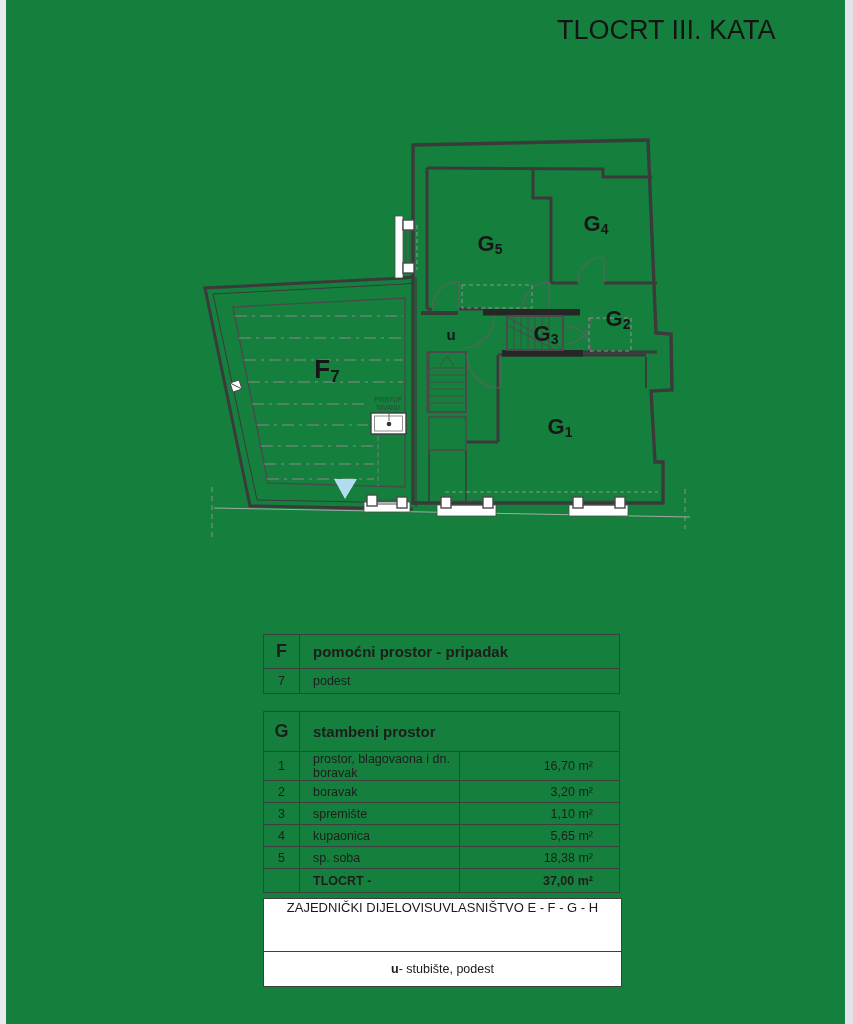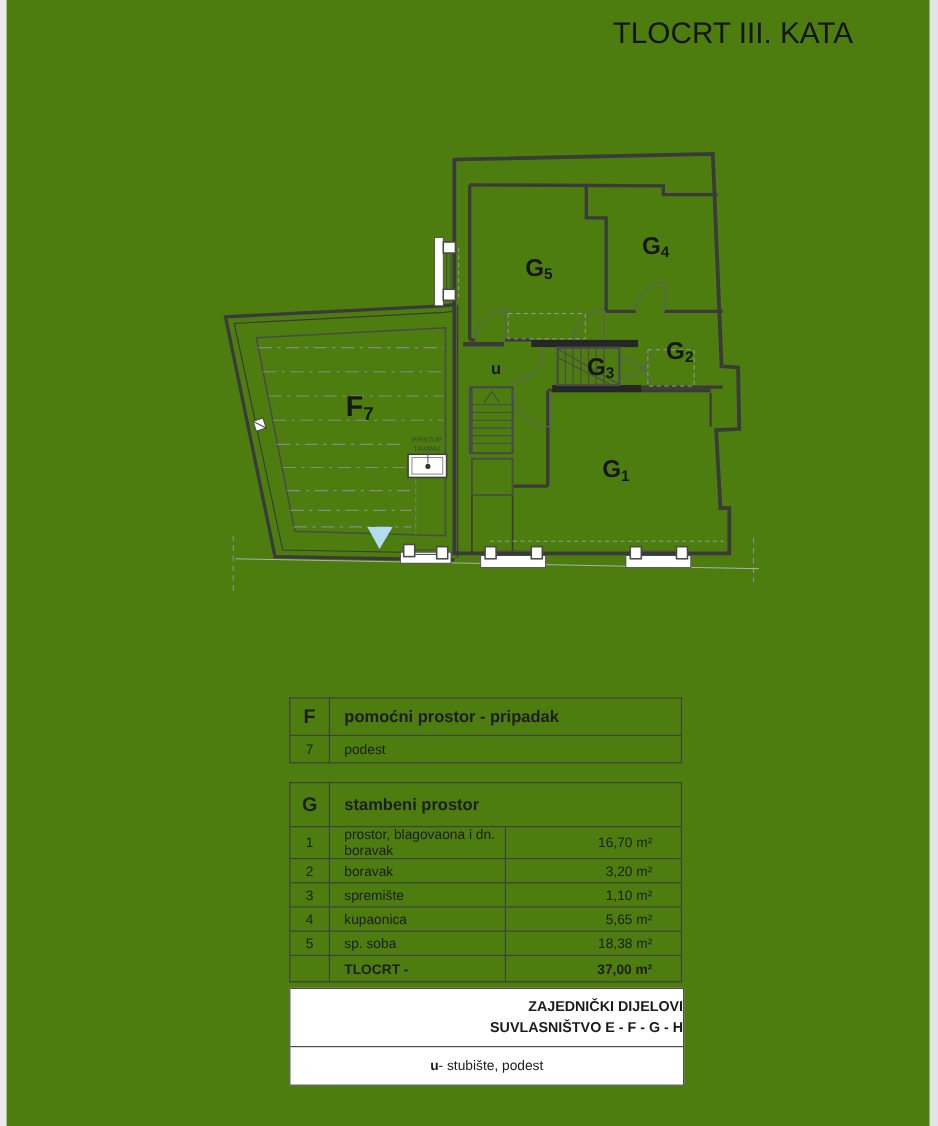--- a/index.html
+++ b/index.html
@@ -1,33 +1,33 @@
 <!DOCTYPE html>
 <html><head>
 <meta charset="utf-8">
 <style>
   html,body{margin:0;padding:0;background:#fff;}
-  #page{position:relative;width:853px;height:1024px;background:#4d7c0f;overflow:hidden;
+  #page{position:relative;width:853px;height:1024px;background:#15803d;overflow:hidden;
         font-family:"Liberation Sans", sans-serif;color:#1a1a1a;}
   .abs{position:absolute;}
   #edge-left{left:0;top:0;width:6px;height:1024px;background:#e9e9ee;}
   #edge-right{left:845px;top:0;width:8px;height:1024px;background:#e2e2e8;}
   #title{left:557px;top:14px;font-size:27px;line-height:1.22;color:#141414;}
   
   .sheet-table{border-collapse:collapse;table-layout:fixed;}
   .sheet-table td{border:1.3px solid #3e3e3e;font-size:12.5px;color:#1d1d1d;
                   padding:0 0 0 13px;vertical-align:middle;}
   .sheet-table td.code{width:35px;text-align:center;padding:0;font-weight:bold;font-size:18px;}
   .sheet-table td.num{width:35px;text-align:center;padding:0;}
   .sheet-table td.hdr{font-weight:bold;font-size:15px;}
   .sheet-table td.area{text-align:right;padding:0 26px 0 0;width:92px;}
   .bold{font-weight:bold;}
   #legend-box{left:263px;top:898px;width:357px;border:1.3px solid #3e3e3e;background:#fff;}
-  #legend-top{border-bottom:1.3px solid #3e3e3e;height:52px;display:flex;flex-direction:column;
-              align-items:flex-end;justify-content:center;font-weight:bold;font-size:13px;line-height:1.45;}
+  #legend-top{border-bottom:1.3px solid #3e3e3e;height:52px;display:flex;flex-direction:row;
+              align-items:flex-start;justify-content:center;font-weight:normal;font-size:13px;line-height:1.45;}
   #legend-bottom{height:34px;display:flex;align-items:center;justify-content:center;font-size:12.5px;}
   svg text{font-family:"Liberation Sans", sans-serif;}
 </style>
 </head>
 <body>
 
 <div id="page">
   <div id="edge-left" class="abs"></div>
   <div id="edge-right" class="abs"></div>
 

